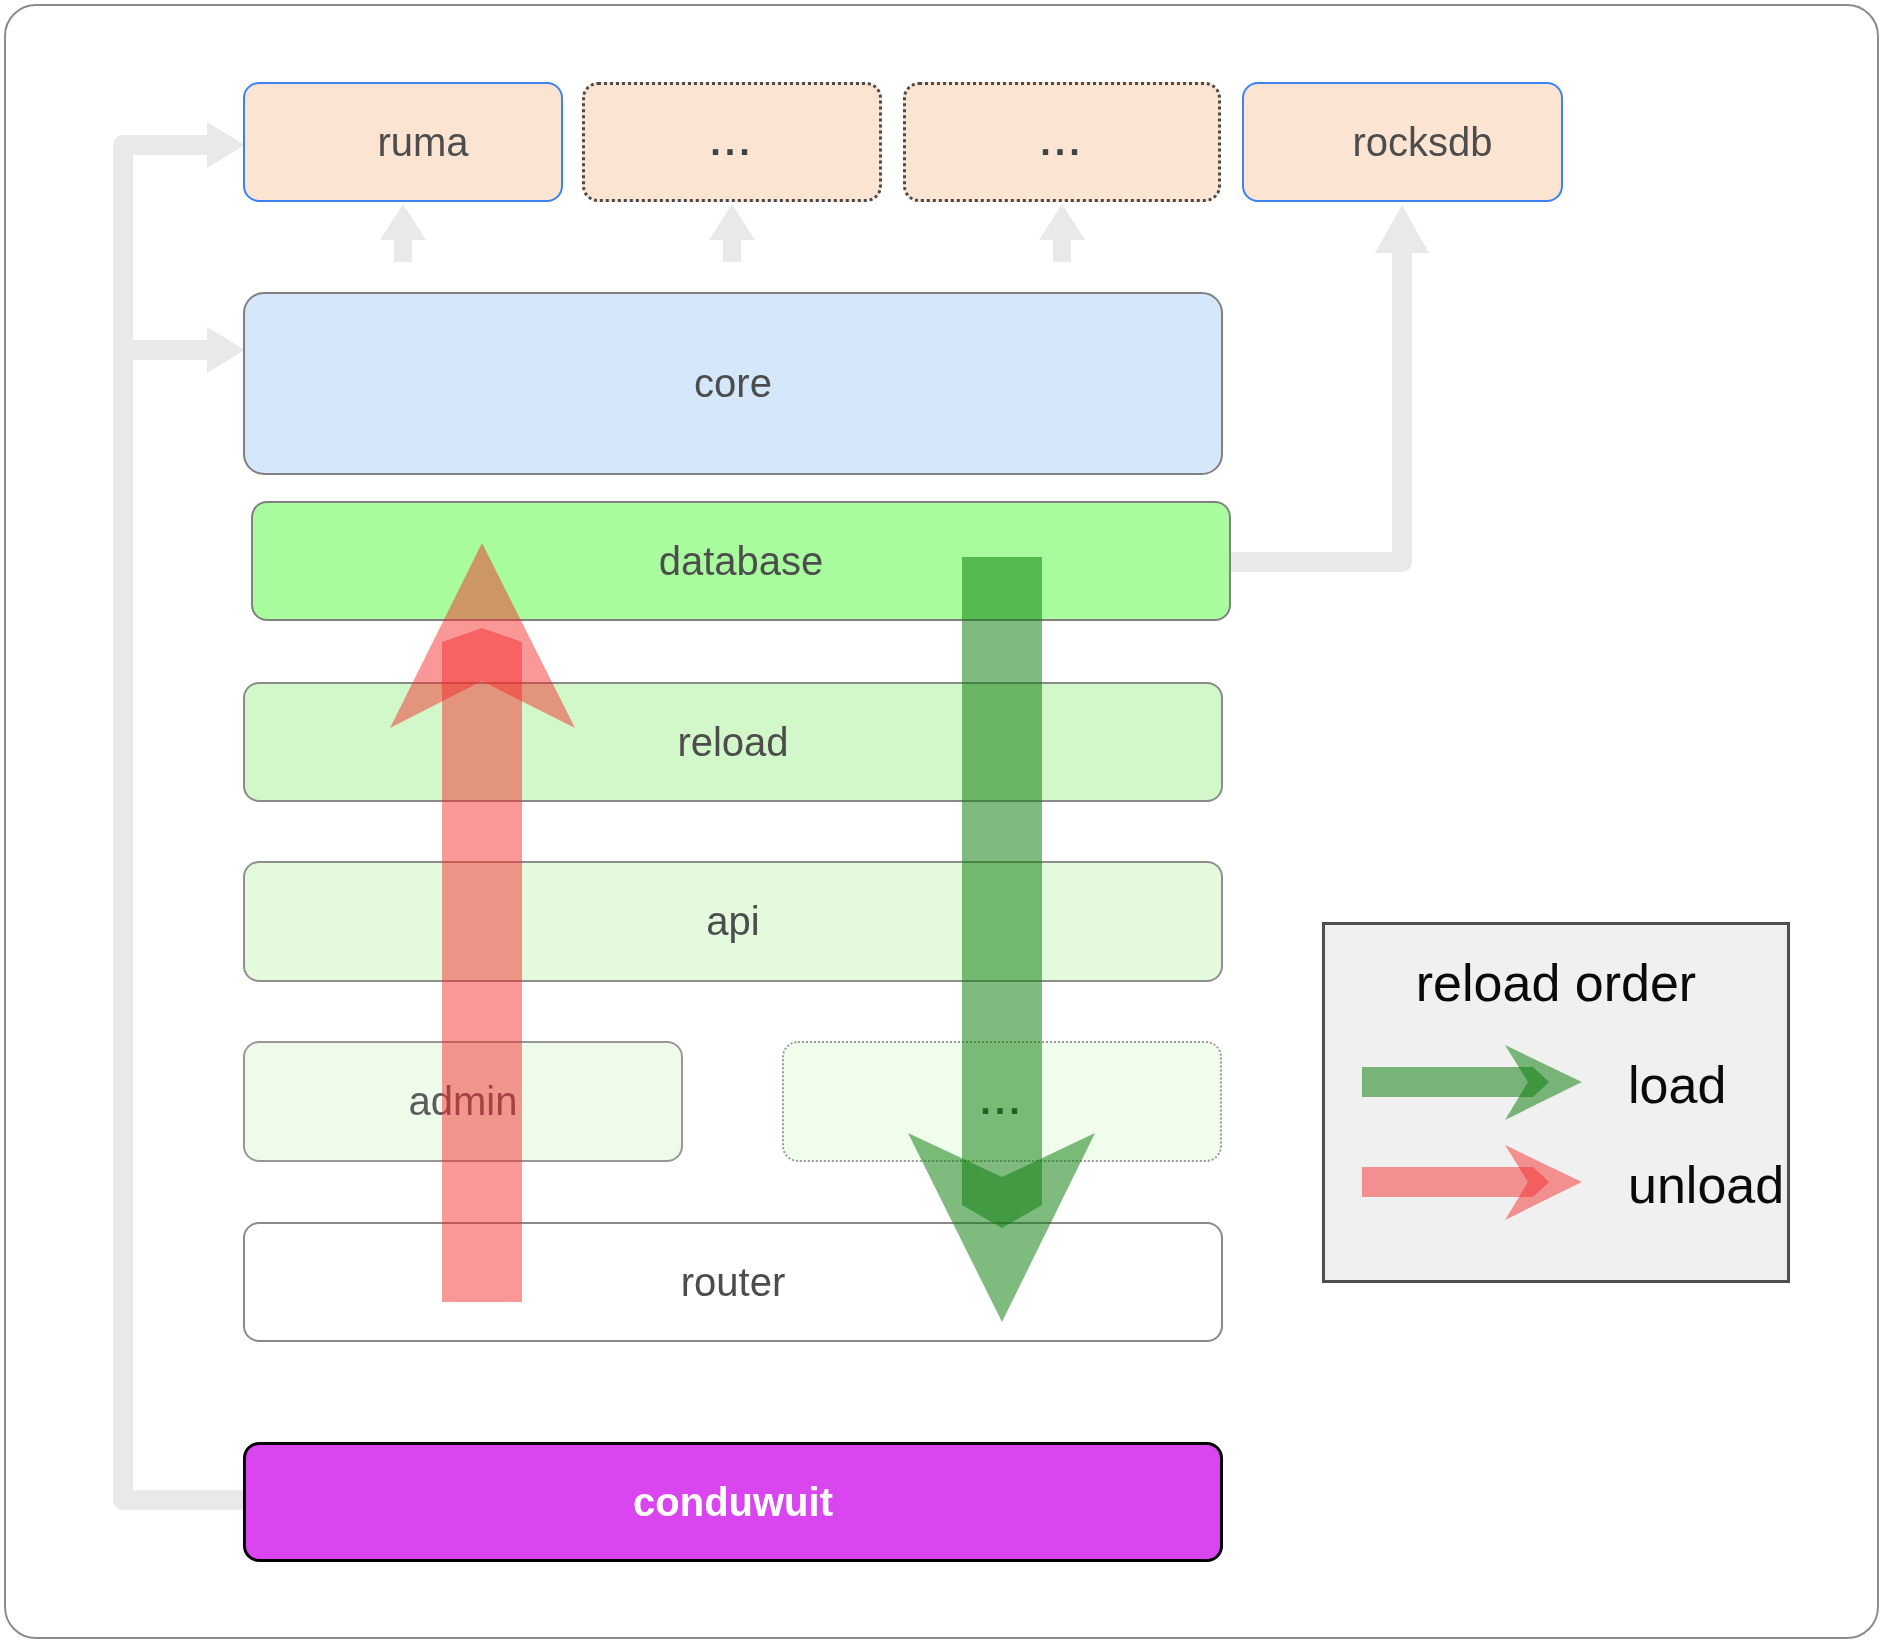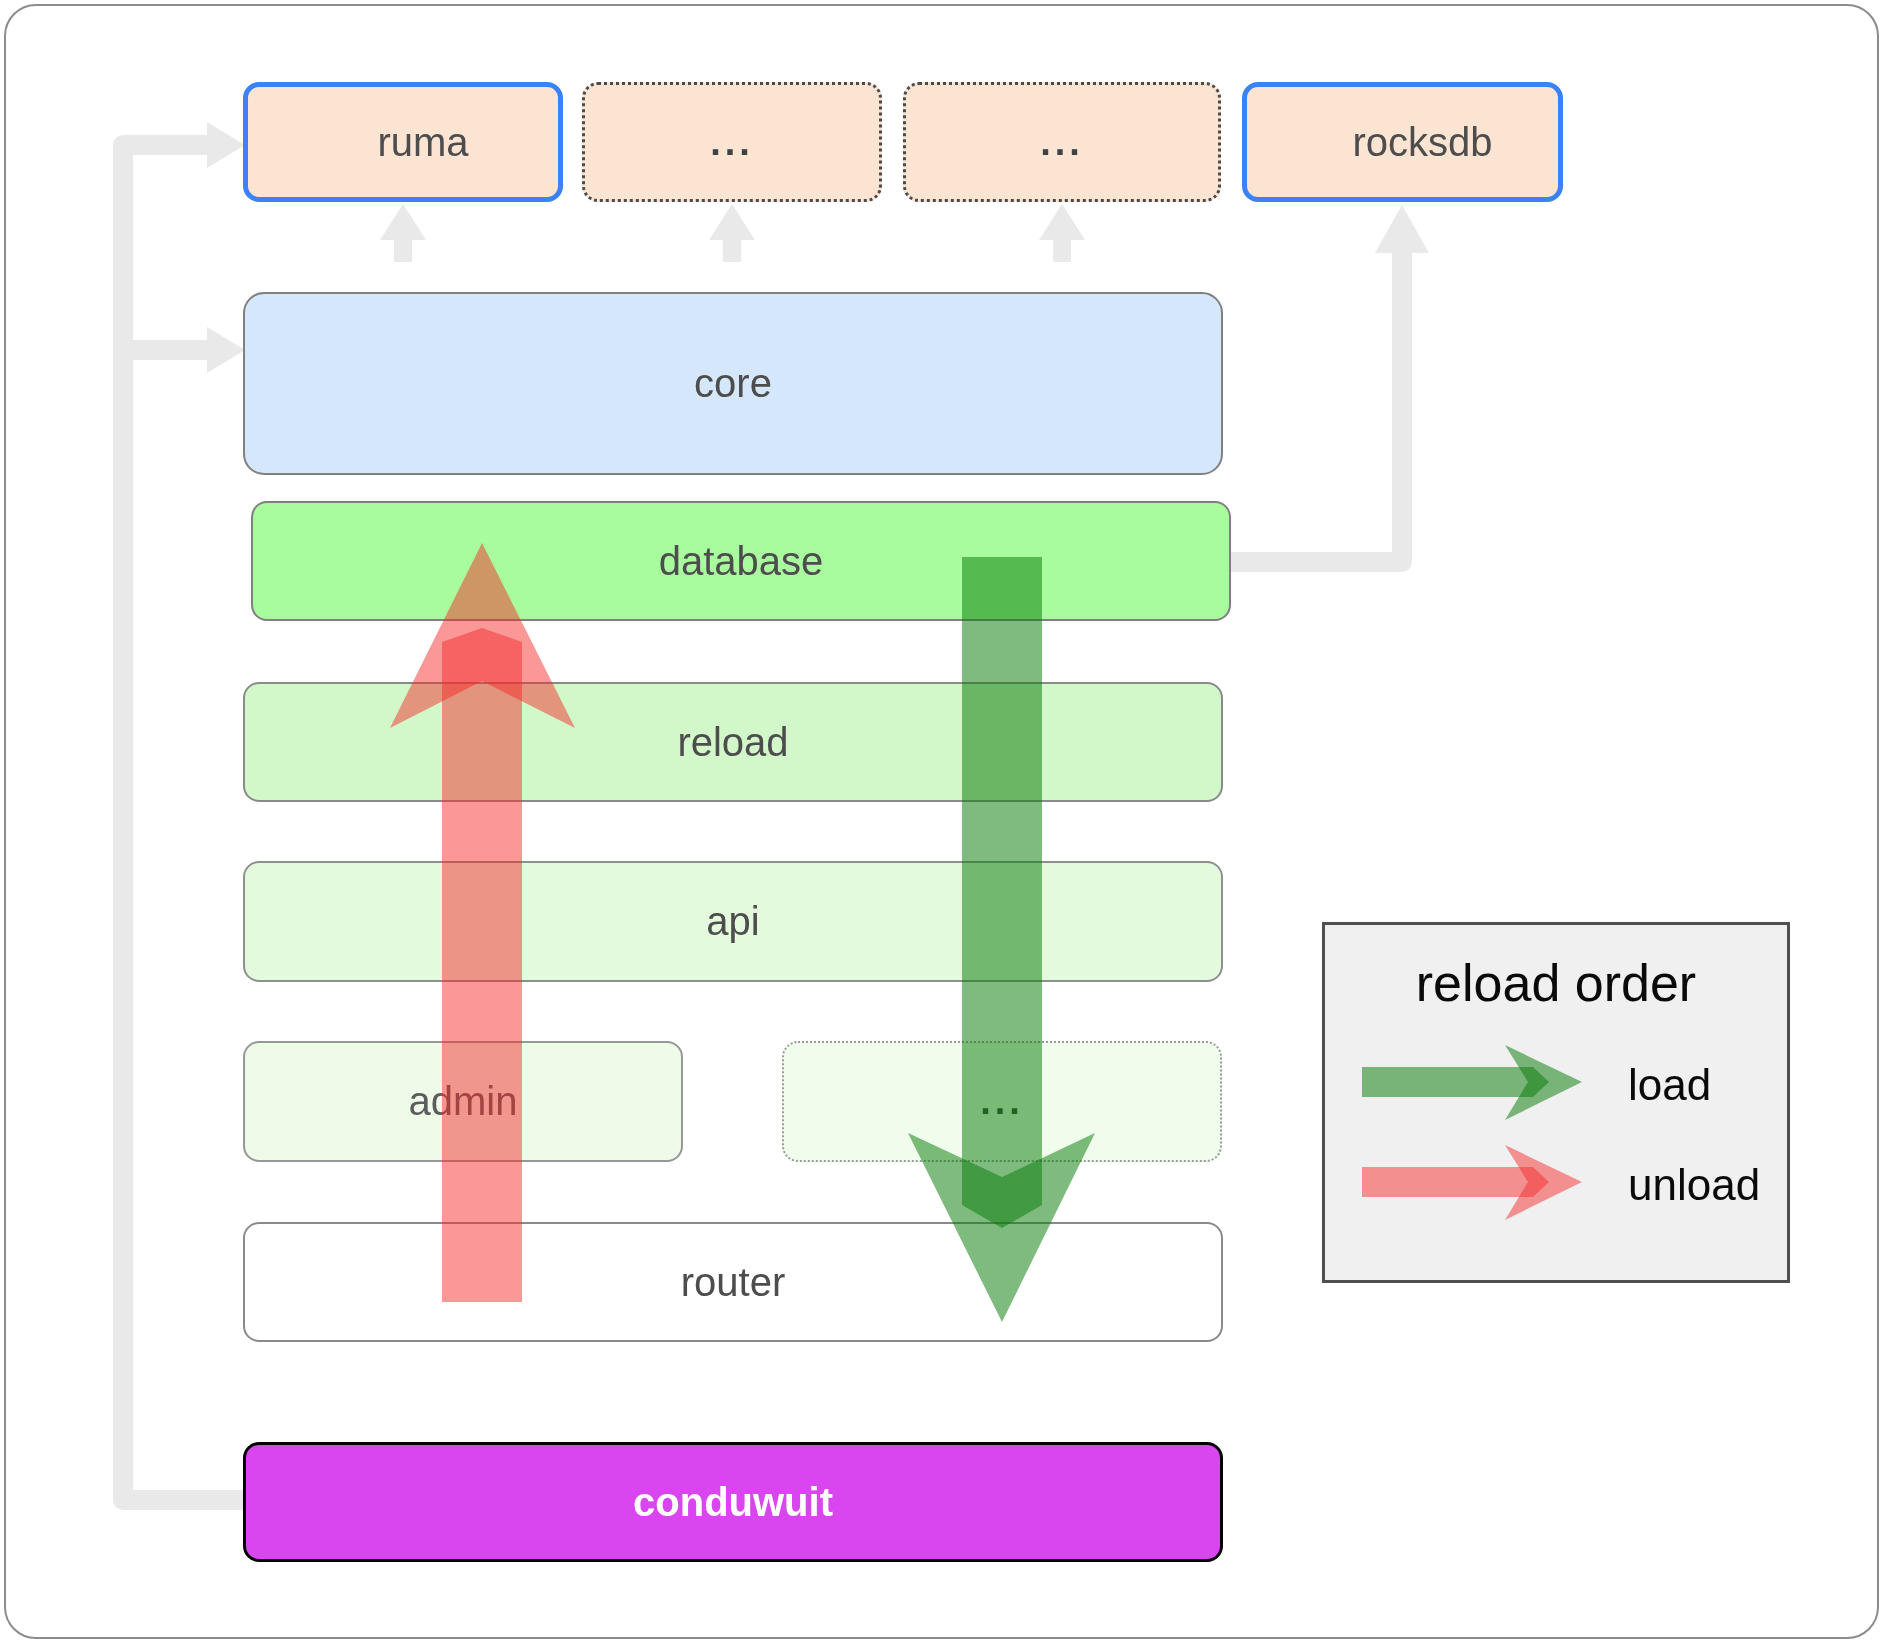--- a/index.html
+++ b/index.html
@@ -11,37 +11,37 @@
     position:absolute;left:4px;top:4px;right:4px;bottom:4px;
     border:2px solid #8c8c8c;border-radius:32px;z-index:0;
   }
   svg.layer{position:absolute;left:0;top:0;width:1883px;height:1643px;pointer-events:none;}
   #connector-layer{z-index:1;}
   #flow-layer{z-index:3;}
   .box{
     position:absolute;display:flex;align-items:center;justify-content:center;
     box-sizing:border-box;border-radius:16px;font-size:40px;color:#4d4d4d;z-index:2;
   }
-  .peach        {background:#fce4d3;border:5px solid #3b82f6;padding-left:40px;}
+  .peach        {background:#fce4d3;border:2px solid #3b82f6;padding-left:40px;}
   .peach-dotted {background:#fce4d3;border:3px dotted #4a4a4a;}
   .blue         {background:#d5e7fa;border:2px solid #808080;border-radius:21px;margin-top:30px;}
   .green-bright {background:#a8fc9e;border:2px solid #808080;}
   .green-mid    {background:#d2f7c9;border:2px solid #8a8a8a;}
   .green-light  {background:#e4fadd;border:2px solid #8f8f8f;}
   .green-pale   {background:#eefbe9;border:2px solid #979797;color:#5c5c5c;}
   .green-pale-dotted{background:#f0fcec;border:2px dotted #9a9a9a;}
   .white-box    {background:#ffffff;border:2px solid #8a8a8a;}
   .navy         {background:#d946ef;border:3px solid #000000;color:#ffffff;font-weight:600;}
   .dots{font-weight:700;letter-spacing:4px;color:#3d4245;font-size:38px;}
   #legend{
     position:absolute;left:1322px;top:922px;width:468px;height:361px;
     background:#f0f0f0;border:3px solid #4f4f4f;box-sizing:border-box;z-index:2;
   }
   .legend-title{margin-top:28px;text-align:center;font-size:52px;color:#0a0a0a;}
-  .legend-label{position:absolute;font-size:44px;color:#0a0a0a;line-height:44px;}
+  .legend-label{position:absolute;font-size:52px;color:#0a0a0a;line-height:44px;}
   #legend-load-label{left:303px;top:138px;}
   #legend-unload-label{left:303px;top:238px;}
 </style>
 </head>
 <body>
 
 <div id="stage">
   <div id="outer-frame"></div>
 
   <svg id="connector-layer" class="layer">

